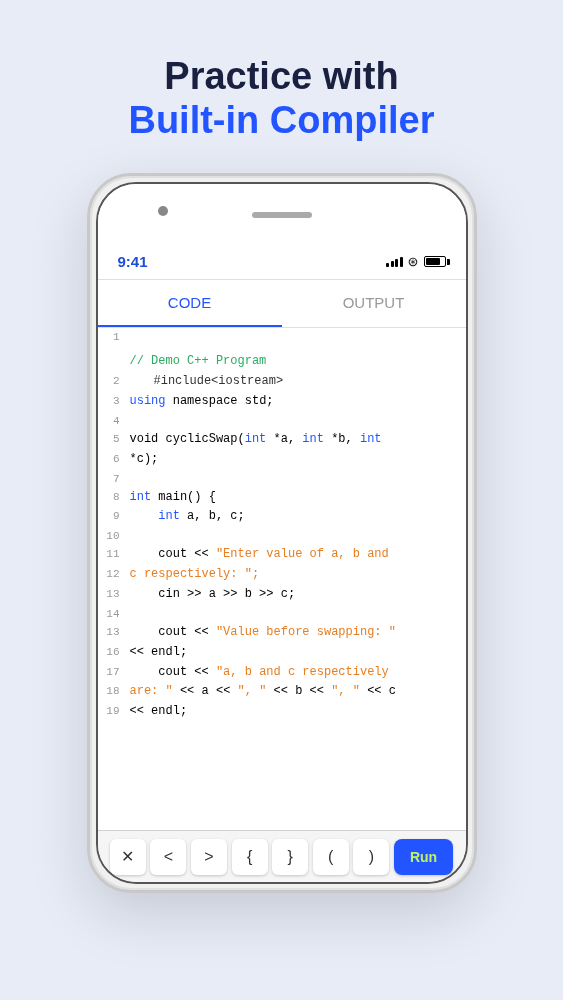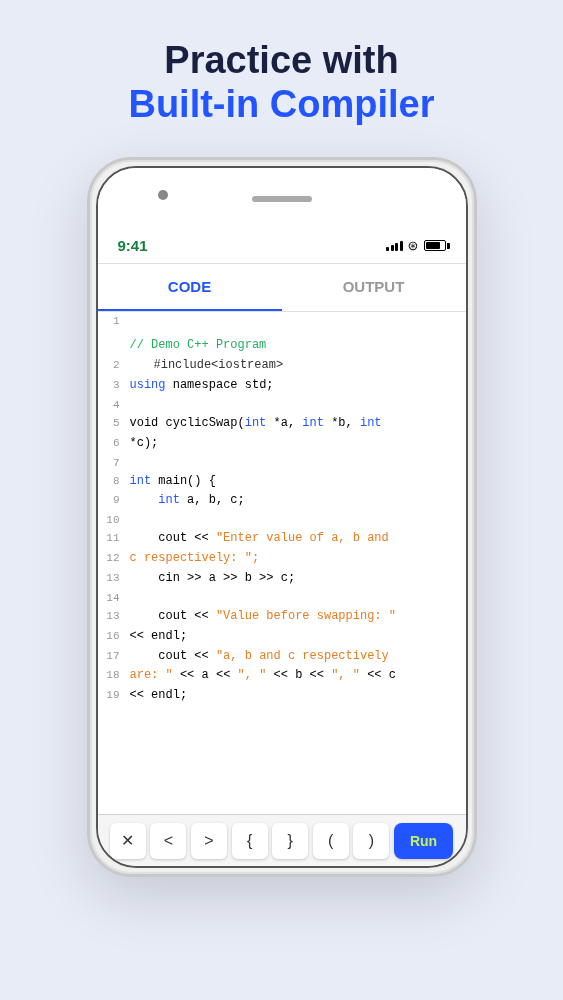--- a/index.html
+++ b/index.html
@@ -16,21 +16,21 @@
       width: 563px;
       height: 1000px;
       display: flex;
       flex-direction: column;
       align-items: center;
       background-color: #e8ecf7;
     }
 
     .headline-container {
       text-align: center;
-      margin-top: 40px;
+      margin-top: 56px;
       margin-bottom: 30px;
       padding: 0 40px;
     }
 
     .headline-line1 {
       font-size: 38px;
       font-weight: 800;
       color: #1a2040;
       line-height: 1.1;
     }
@@ -102,21 +102,21 @@
       display: flex;
       align-items: center;
       justify-content: space-between;
       padding: 0 20px;
       border-bottom: 1px solid #e0e0e0;
     }
 
     .status-time {
       font-size: 15px;
       font-weight: 600;
-      color: #15803d;
+      color: #1d4ed8;
     }
 
     .status-icons {
       display: flex;
       align-items: center;
       gap: 5px;
     }
 
     .signal-bars {
       display: flex;
@@ -170,21 +170,21 @@
       display: flex;
       border-bottom: 1px solid #e0e0e0;
       background: white;
     }
 
     .tab-item {
       flex: 1;
       text-align: center;
       padding: 14px 0;
       font-size: 15px;
-      font-weight: 700;
+      font-weight: 400;
       cursor: pointer;
     }
 
     .tab-item.active {
       color: #2255ff;
       border-bottom: 2px solid #2255ff;
     }
 
     .tab-item.inactive {
       color: #999;

